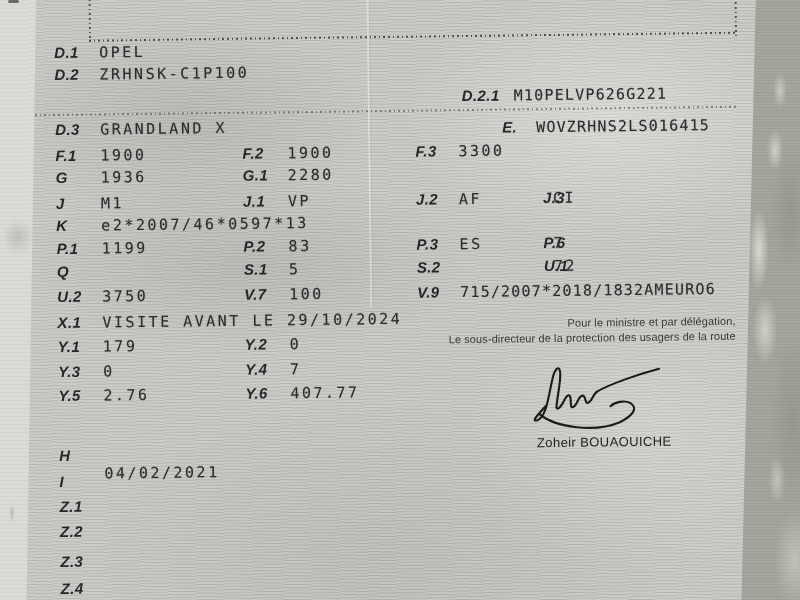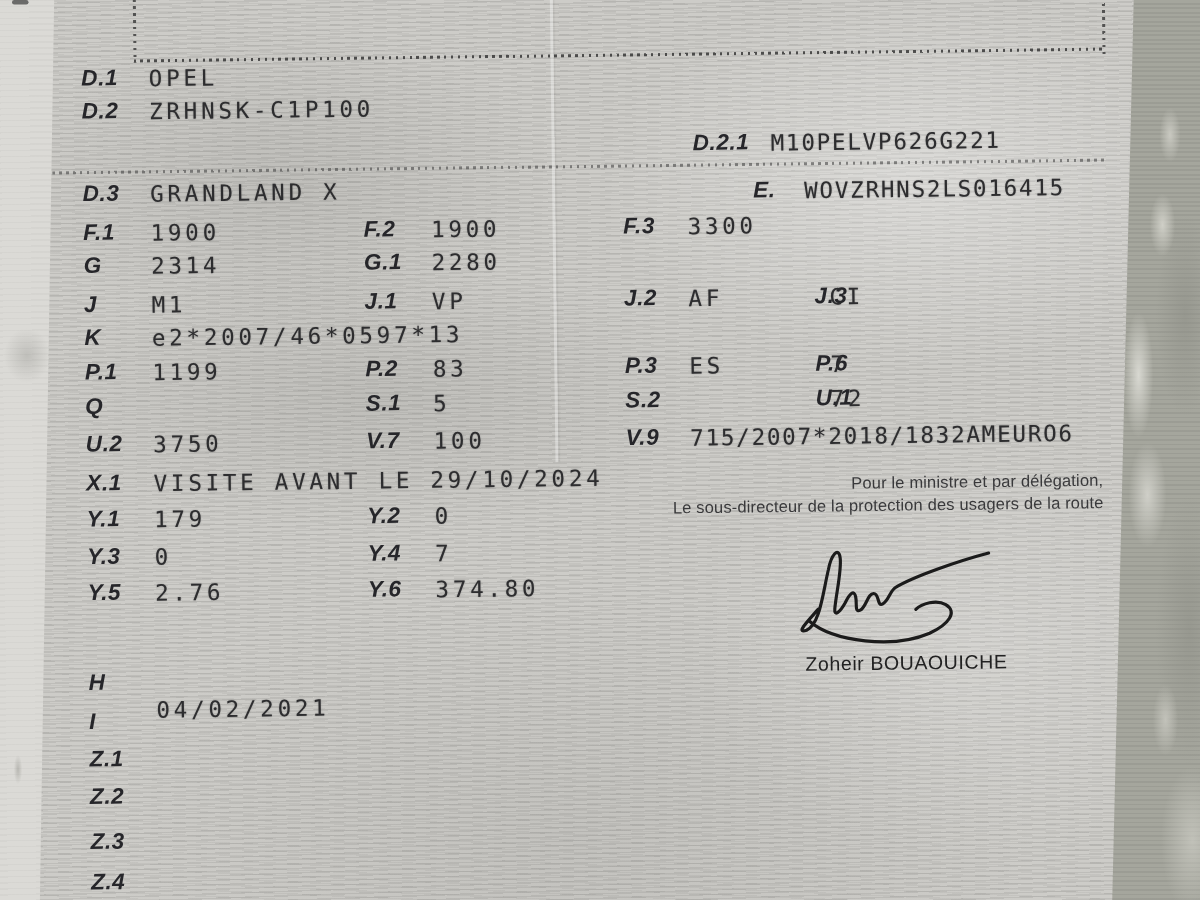--- a/index.html
+++ b/index.html
@@ -108,21 +108,21 @@
       <span class="lbl c1l">F.1</span>
       <span class="val c1v">1900</span>
       <span class="lbl c2l">F.2</span>
       <span class="val c2v">1900</span>
       <span class="lbl c3l">F.3</span>
       <span class="val c3v">3300</span>
     </div>
 
     <div class="row" style="top:169px">
       <span class="lbl c1l">G</span>
-      <span class="val c1v">2314</span>
+      <span class="val c1v">1936</span>
       <span class="lbl c2l">G.1</span>
       <span class="val c2v">2280</span>
     </div>
 
     <div class="row" style="top:195px">
       <span class="lbl c1l">J</span>
       <span class="val c1v">M1</span>
       <span class="lbl c2l">J.1</span>
       <span class="val c2v">VP</span>
       <span class="lbl c3l">J.2</span>
@@ -183,21 +183,21 @@
       <span class="lbl c1l">Y.3</span>
       <span class="val c1v">0</span>
       <span class="lbl c2l">Y.4</span>
       <span class="val c2v">7</span>
     </div>
 
     <div class="row" style="top:387px">
       <span class="lbl c1l">Y.5</span>
       <span class="val c1v">2.76</span>
       <span class="lbl c2l">Y.6</span>
-      <span class="val c2v">374.80</span>
+      <span class="val c2v">407.77</span>
     </div>
 
     <div class="minister">
       <div>Pour le ministre et par délégation,</div>
       <div>Le sous-directeur de la protection des usagers de la route</div>
     </div>
 
     <svg class="sig" width="148" height="70" viewBox="0 0 148 70">
       <g fill="none" stroke="#1b1b1b" stroke-width="2.1" stroke-linecap="round">
         <path d="M 20 44 C 11 54, 5 60, 12 58 C 21 54, 23 34, 27 18 C 29 8, 34 2, 35 10 C 36 18, 32 34, 31 44 C 30.5 49, 34 47, 38 40 C 41 34, 44 31, 45 36 C 46 41, 44 47, 48 45 C 52 43, 53 34, 57 34 C 61 34, 59 43, 63 41 C 67 39, 68 32, 72 30 C 84 23, 114 13, 134 8"></path>

